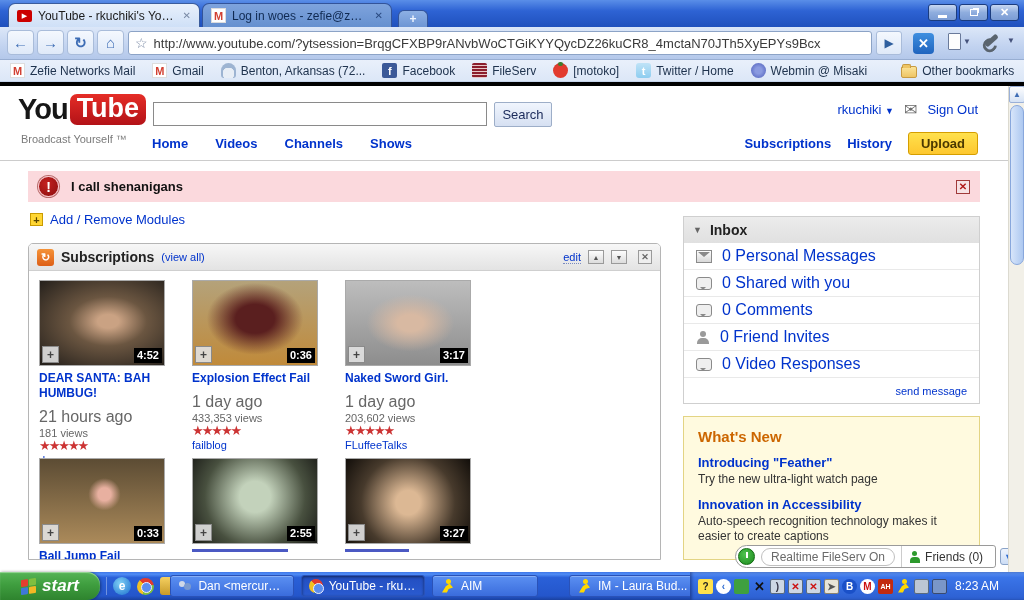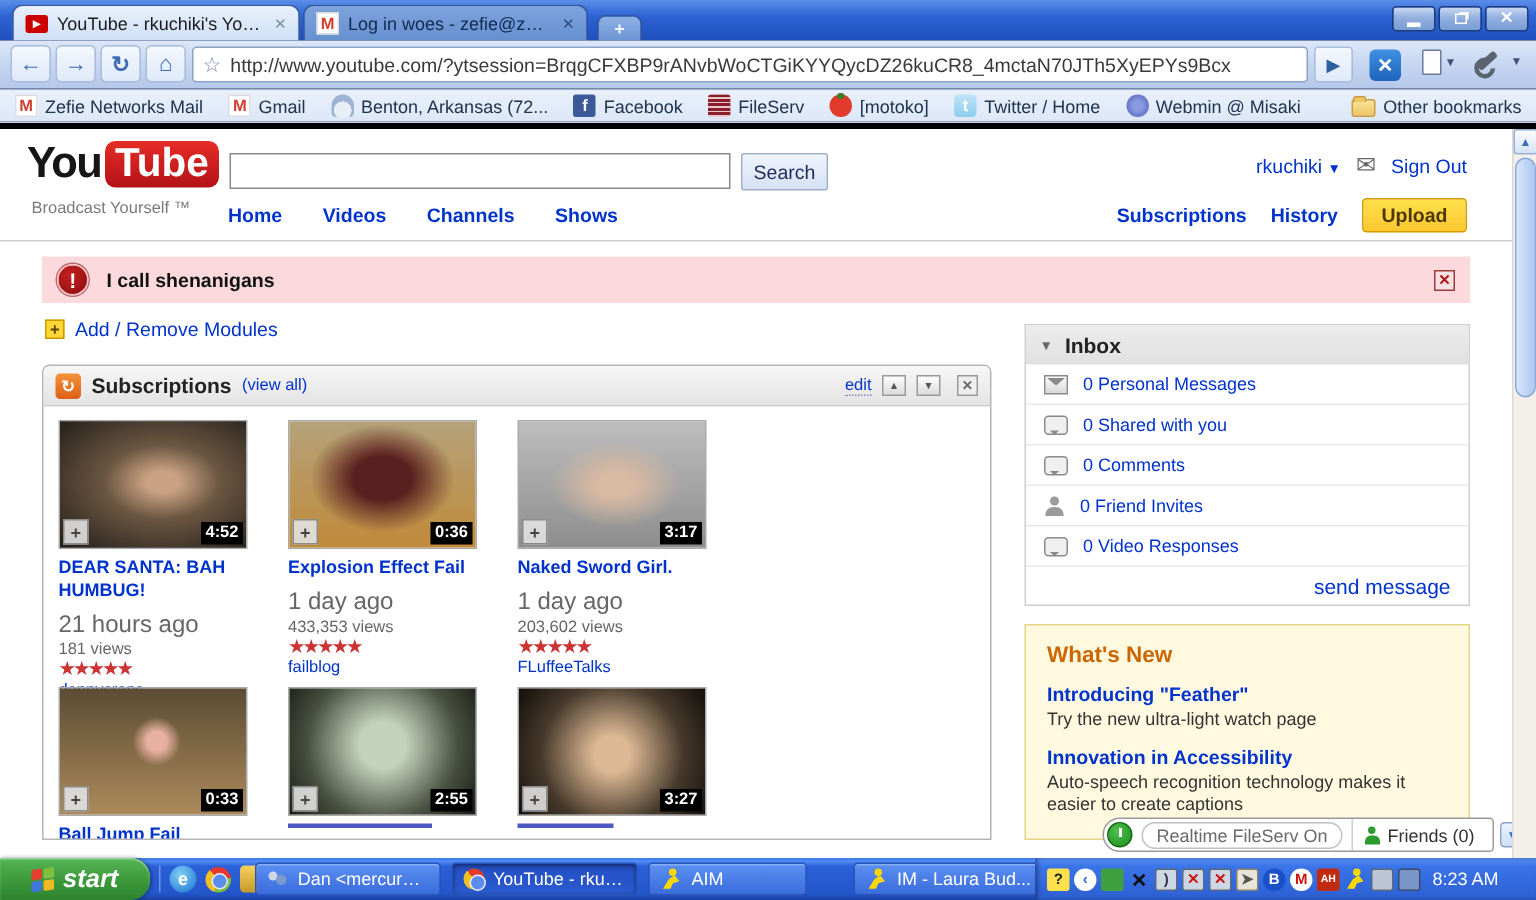--- a/index.html
+++ b/index.html
@@ -139,22 +139,22 @@
   .stars .sf{color:#cc3333;}
   .stars .se{color:#c8c8c8;}
   .vuser{display:block;font-size:11px;margin-top:1px;}
   .clipped-title{margin-top:5px;width:96px;height:3px;background:#2b3cb8;opacity:.85;}
 
   
   .inbox{position:absolute;left:683px;top:130px;width:297px;border:1px solid #cfcfcf;background:#fff;}
   .inbox-hdr{height:26px;background:linear-gradient(#ececec,#e0e0e0);display:flex;align-items:center;gap:8px;padding:0 9px;
     font-size:14px;font-weight:bold;color:#222;}
   .tri{font-size:9px;color:#666;}
-  .inbox-row{height:27px;display:flex;align-items:center;gap:10px;padding:0 12px;border-bottom:1px solid #e9e9e9;font-size:12px;}
-  .inbox-foot{height:25px;display:flex;align-items:center;justify-content:flex-end;padding:0 12px;font-size:14px;}
+  .inbox-row{height:27px;display:flex;align-items:center;gap:10px;padding:0 12px;border-bottom:1px solid #e9e9e9;font-size:16px;}
+  .inbox-foot{height:25px;display:flex;align-items:center;justify-content:flex-end;padding:0 12px;font-size:11px;}
   .mini{width:16px;height:13px;position:relative;flex:none;}
   .mini-env{border:1px solid #8a8a8a;background:linear-gradient(#fdfdfd,#d8d8d8);}
   .mini-env::after{content:"";position:absolute;left:1px;top:1px;border-left:6px solid transparent;border-right:6px solid transparent;border-top:5px solid #8a8a8a;}
   .mini-bub{border:1px solid #8a8a8a;border-radius:3px;background:#efefef;}
   .mini-bub::after{content:"";position:absolute;left:3px;bottom:-4px;border:3px solid transparent;border-top-color:#8a8a8a;}
   .mini-person{width:14px;}
   .mini-person::before{content:"";position:absolute;left:4px;top:0;width:6px;height:6px;border-radius:50%;background:#9a9a9a;}
   .mini-person::after{content:"";position:absolute;left:1px;bottom:0;width:12px;height:6px;border-radius:5px 5px 0 0;background:#9a9a9a;}
 
   

